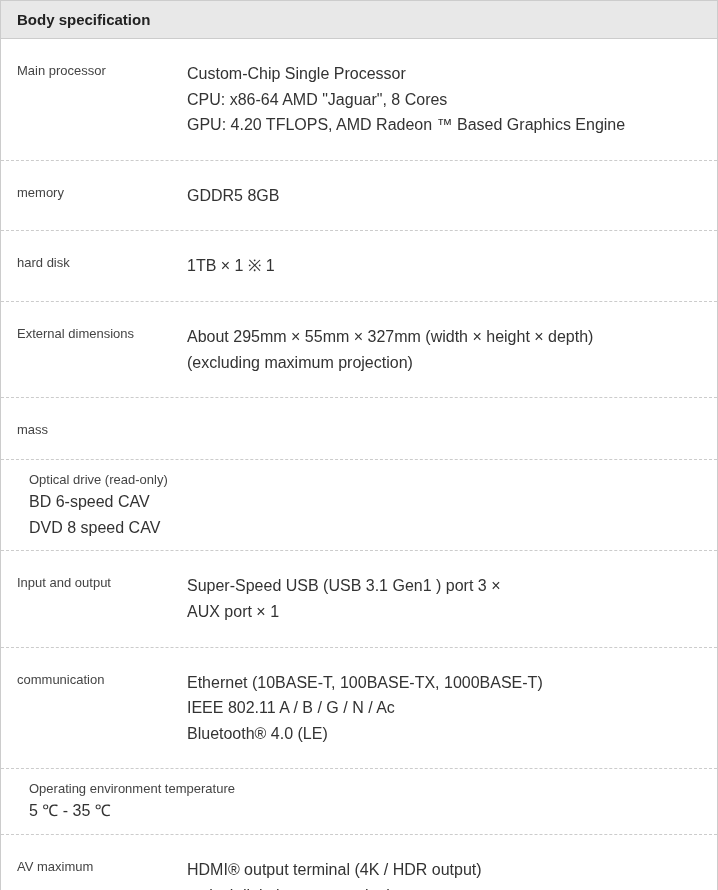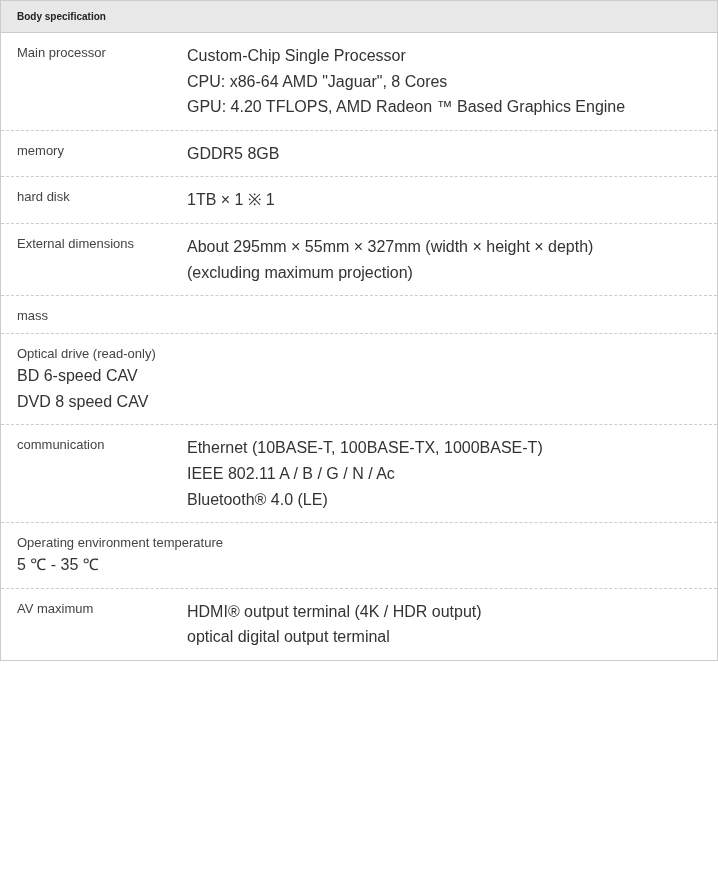--- a/index.html
+++ b/index.html
@@ -18,30 +18,30 @@
 
     .spec-table {
       width: 100%;
       border: 1px solid #ccc;
       border-collapse: collapse;
     }
 
     .spec-header {
       background: #e8e8e8;
       padding: 10px 16px;
-      font-size: 10px;
+      font-size: 15px;
       font-weight: bold;
       color: #222;
       border-bottom: 1px solid #ccc;
     }
 
     .spec-row {
       display: flex;
       border-bottom: 1px dashed #ccc;
-      padding: 10px 16px;
+      padding: 22px 16px;
       align-items: flex-start;
     }
 
     .spec-row:last-child {
       border-bottom: none;
     }
 
     .spec-label {
       min-width: 170px;
       max-width: 170px;
@@ -54,21 +54,21 @@
     .spec-value {
       flex: 1;
       color: #333;
       font-size: 16px;
       line-height: 1.6;
     }
 
     .spec-row-full {
       display: block;
       border-bottom: 1px dashed #ccc;
-      padding: 10px 16px;
+      padding: 10px 28px;
     }
 
     .spec-row-full .spec-label {
       min-width: unset;
       max-width: unset;
       display: block;
       margin-bottom: 2px;
     }
 
     .spec-row-full .spec-value {
@@ -101,20 +101,24 @@
         <div class="spec-value">About 295mm × 55mm × 327mm (width × height × depth)<br>(excluding maximum projection)</div>
       </div>
       <div class="spec-row">
         <div class="spec-label">mass</div>
       </div>
       <div class="spec-row-full">
         <div class="spec-label">Optical drive (read-only)</div>
         <div class="spec-value">BD 6-speed CAV<br>DVD 8 speed CAV</div>
       </div>
       <div class="spec-row">
+        <div class="spec-label">Input and output</div>
+        <div class="spec-value">Super-Speed USB (USB 3.1 Gen1 ) port 3 ×<br>AUX port × 1</div>
+      </div>
+      <div class="spec-row">
         <div class="spec-label">communication</div>
         <div class="spec-value">Ethernet (10BASE-T, 100BASE-TX, 1000BASE-T)<br>IEEE 802.11 A / B / G / N / Ac<br>Bluetooth® 4.0 (LE)</div>
       </div>
       <div class="spec-row-full">
         <div class="spec-label">Operating environment temperature</div>
         <div class="spec-value">5 ℃ - 35 ℃</div>
       </div>
       <div class="spec-row">
         <div class="spec-label">AV maximum</div>
         <div class="spec-value">HDMI® output terminal (4K / HDR output)<br>optical digital output terminal</div>

